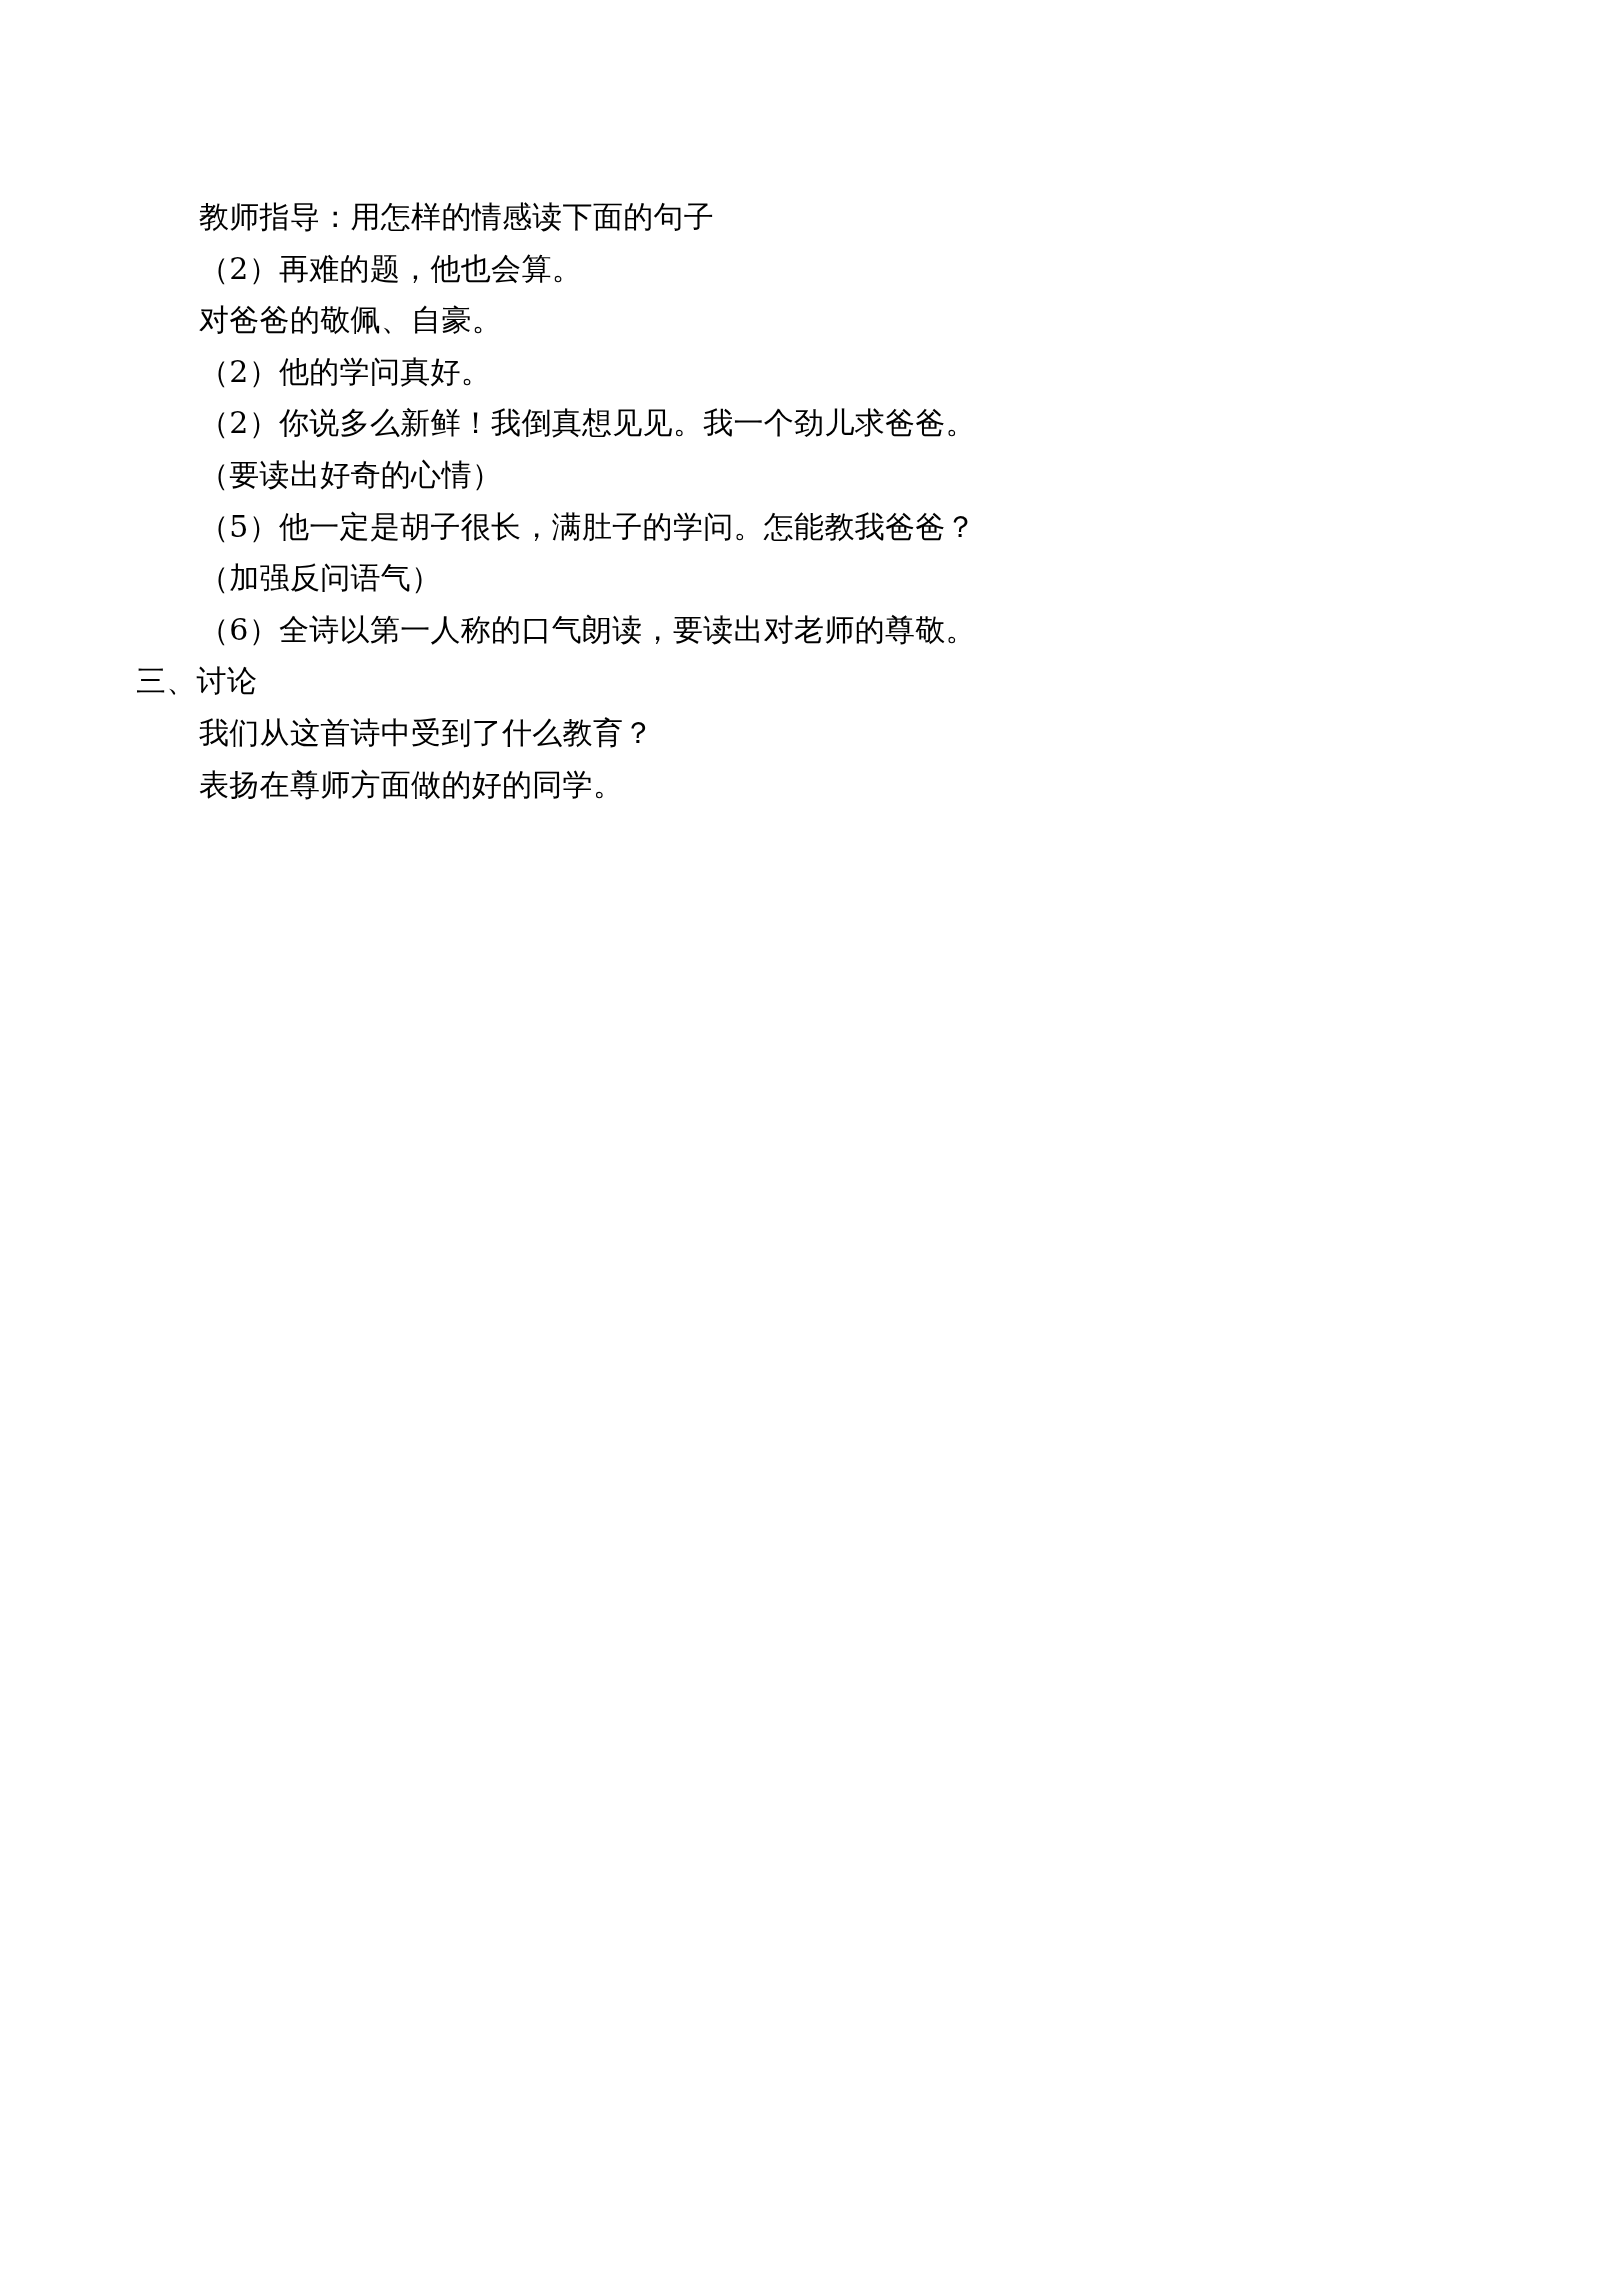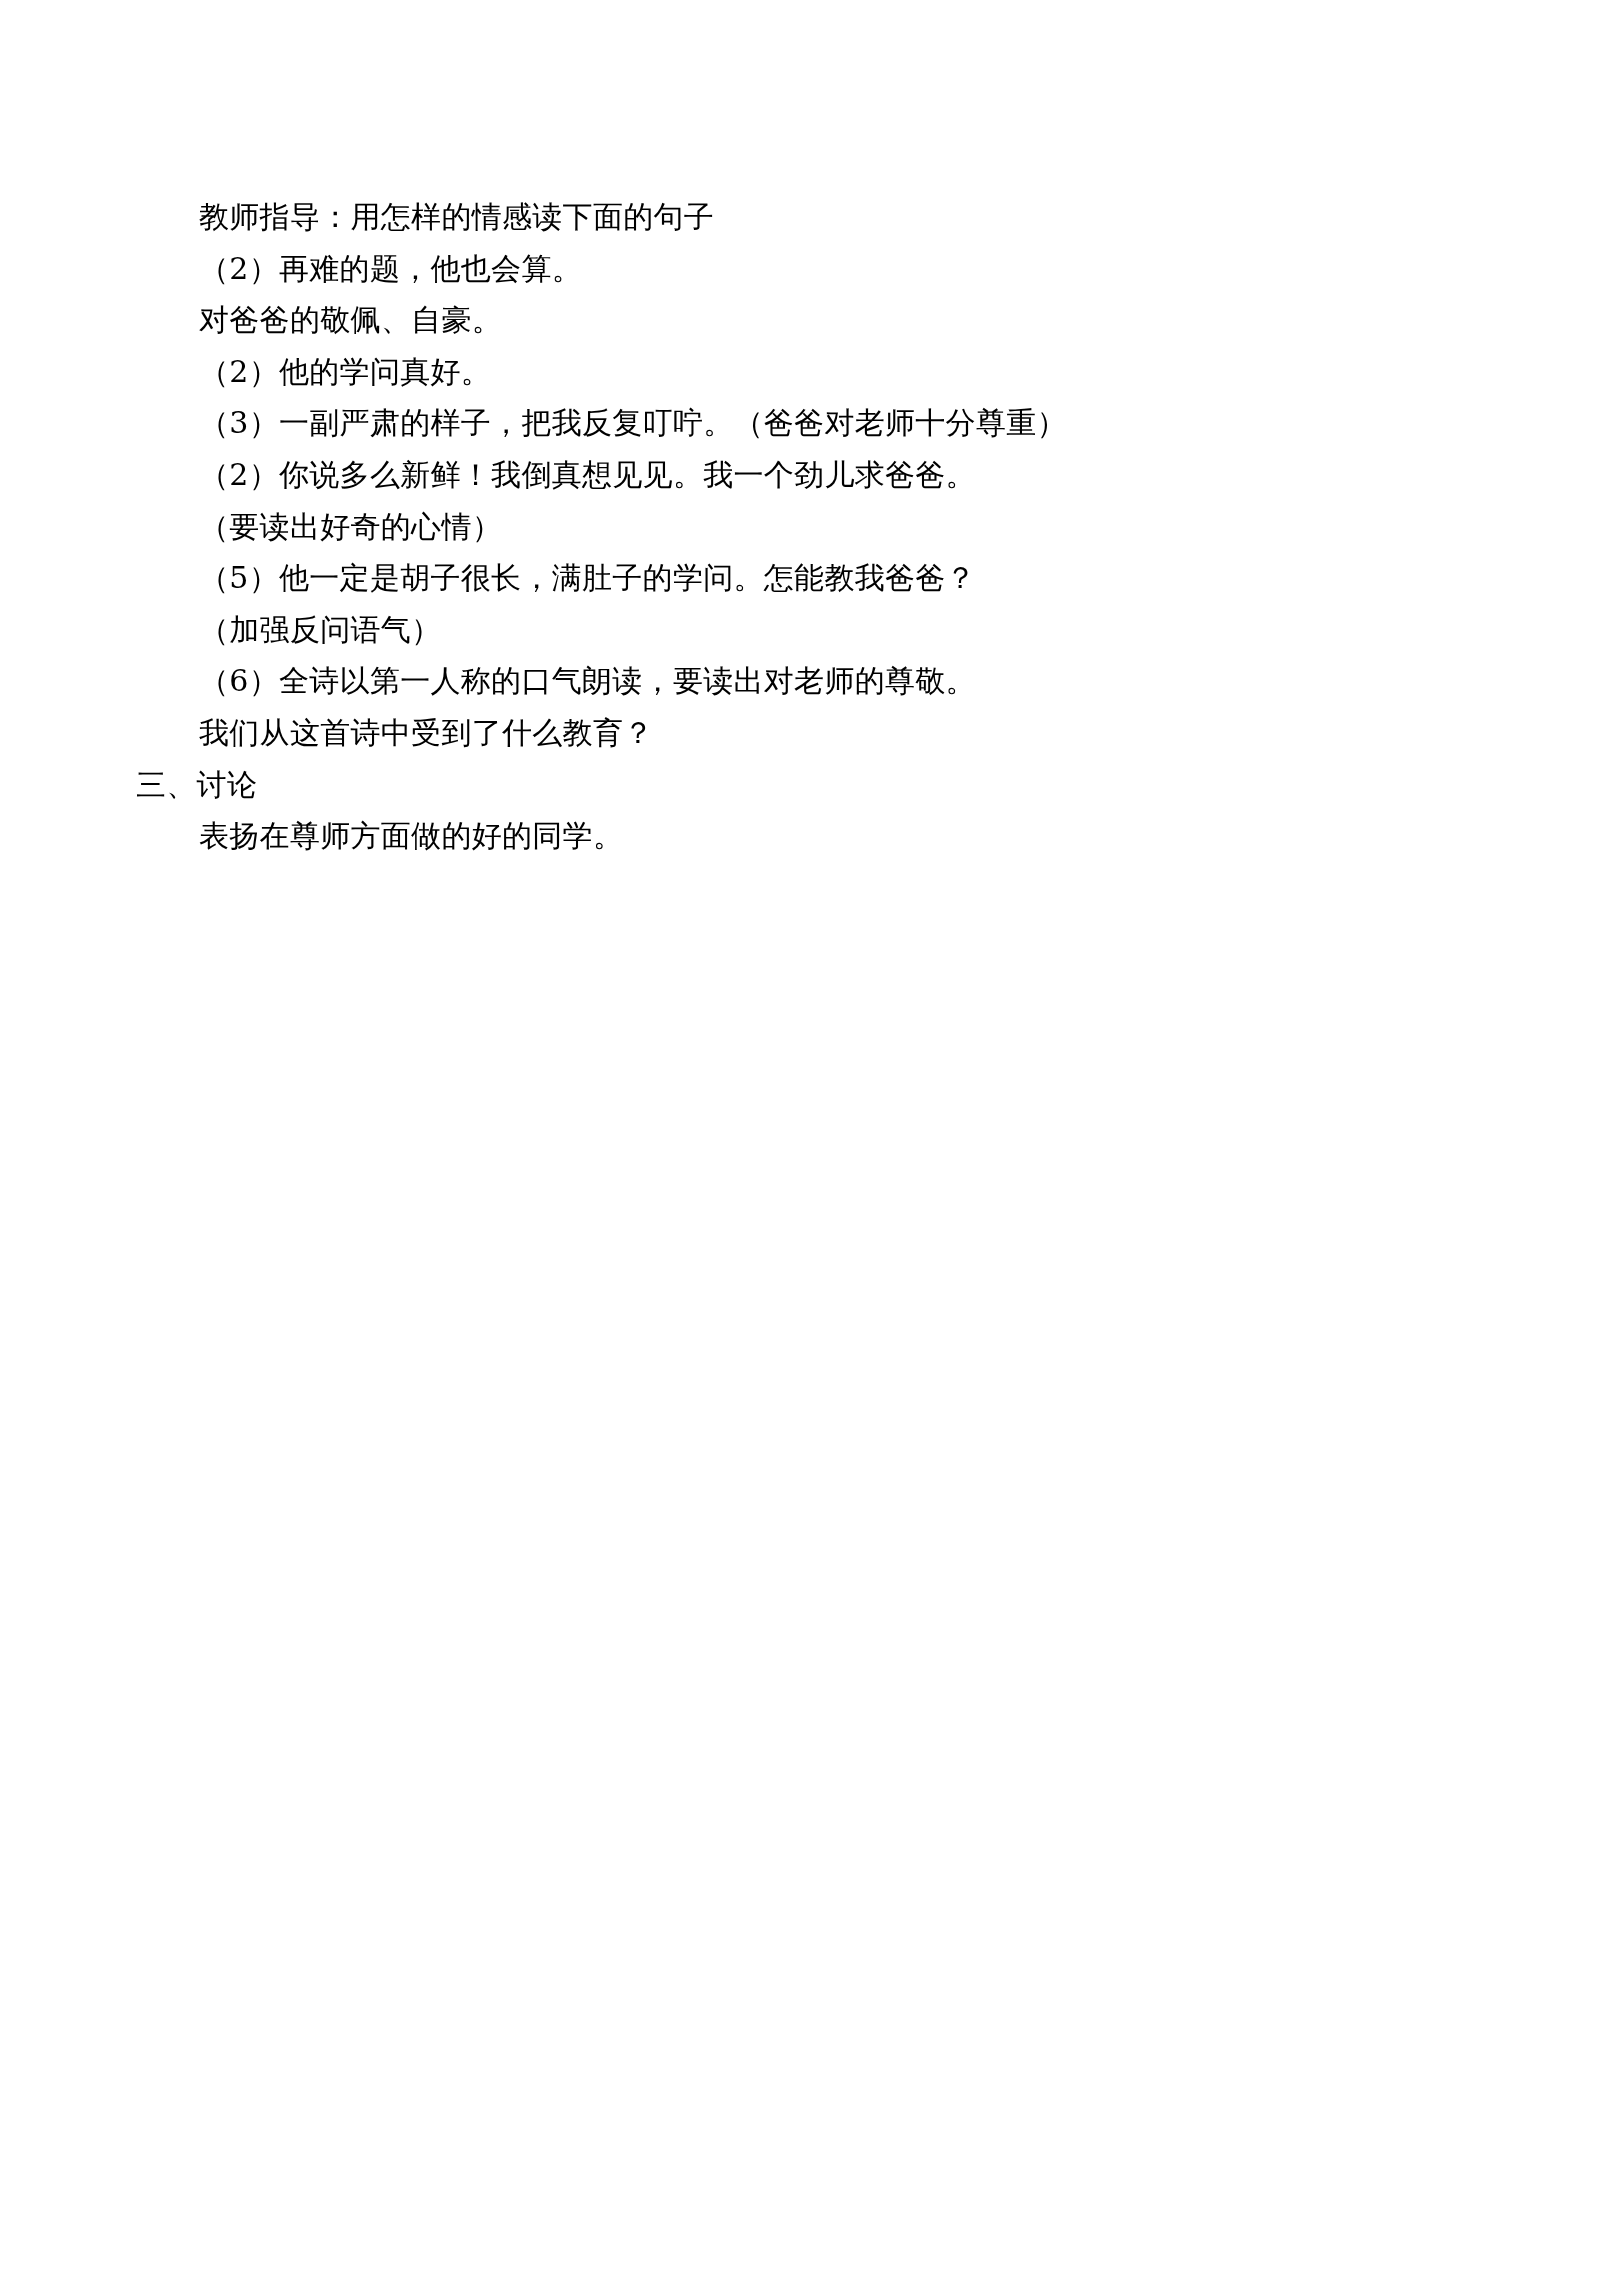--- a/index.html
+++ b/index.html
@@ -58,31 +58,30 @@
 
 <div class="page">
 
   <div class="content">
 
     <div class="section">
       <div class="line body-block">教师指导：用怎样的情感读下面的句子</div>
       <div class="line body-block">（2）再难的题，他也会算。</div>
       <div class="line body-block">对爸爸的敬佩、自豪。</div>
       <div class="line body-block">（2）他的学问真好。</div>
-      <div class="line body-block">（3）一副严肃的样子，把我反复叮咛。（爸爸对老师十分尊重）</div>
       <div class="line body-block">（2）你说多么新鲜！我倒真想见见。我一个劲儿求爸爸。</div>
       <div class="line body-block">（要读出好奇的心情）</div>
       <div class="line body-block">（5）他一定是胡子很长，满肚子的学问。怎能教我爸爸？</div>
       <div class="line body-block">（加强反问语气）</div>
       <div class="line body-block">（6）全诗以第一人称的口气朗读，要读出对老师的尊敬。</div>
     </div>
 
     <div class="section">
+      <div class="line section-head">三、讨论</div>
       <div class="line body-block">我们从这首诗中受到了什么教育？</div>
-      <div class="line section-head">三、讨论</div>
       <div class="line body-block">表扬在尊师方面做的好的同学。</div>
     </div>
 
   </div>
 
 
 </div>
 
 
 </body></html>

